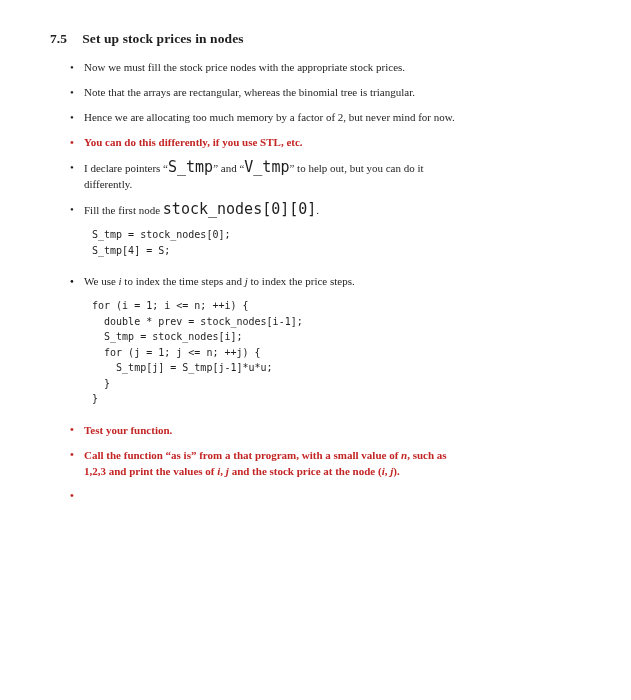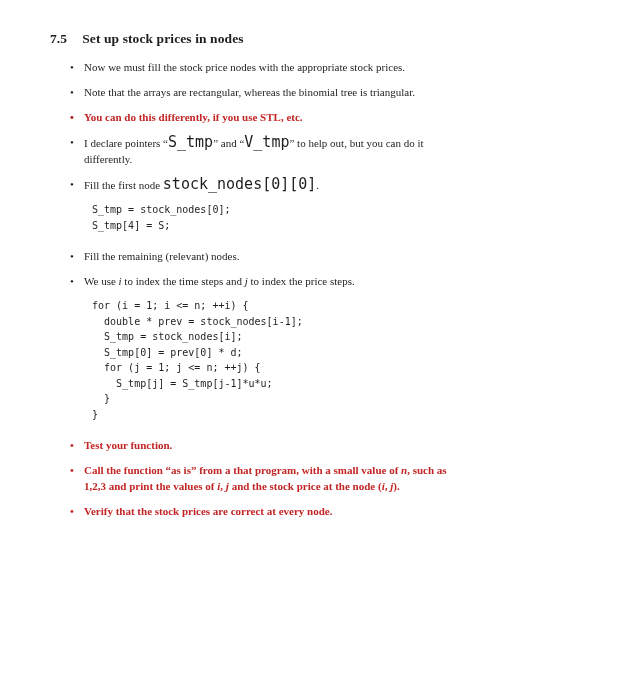--- a/index.html
+++ b/index.html
@@ -73,20 +73,21 @@
       <span>Now we must fill the stock price nodes with the appropriate stock prices.</span>
     </div>
 
     <div class="bullet-item">
       <span class="marker">•</span>
       <span>Note that the arrays are rectangular, whereas the binomial tree is triangular.</span>
     </div>
 
     <div class="bullet-item">
       <span class="marker">•</span>
+      <span>Hence we are allocating too much memory by a factor of 2, but never mind for now.</span>
     </div>
 
     <div class="bullet-item red">
       <span class="marker">•</span>
       <span>You can do this differently, if you use STL, etc.</span>
     </div>
 
     <div class="bullet-item">
       <span class="marker">•</span>
       <span>I declare pointers “</span><span class="mono">S_tmp</span><span>” and “</span><span class="mono">V_tmp</span><span>” to help out, but you can do it differently.</span>
@@ -97,48 +98,45 @@
       <span>Fill the first node </span><span class="mono">stock_nodes[0][0]</span><span>.</span>
     </div>
 
     <div class="code-block">
       <div class="code-line">S_tmp = stock_nodes[0];</div>
       <div class="code-line">S_tmp[4] = S;</div>
     </div>
 
     <div class="bullet-item">
       <span class="marker">•</span>
-      <span>Fill the remaining (relevant) nodes.</span>
     </div>
 
     <div class="bullet-item">
       <span class="marker">•</span>
       <span>We use </span><span class="it">i</span><span> to index the time steps and </span><span class="it">j</span><span> to index the price steps.</span>
     </div>
 
     <div class="code-block">
       <div class="code-line">for (i = 1; i &lt;= n; ++i) {</div>
       <div class="code-line">  double * prev = stock_nodes[i-1];</div>
       <div class="code-line">  S_tmp = stock_nodes[i];</div>
-      <div class="code-line">  S_tmp[0] = prev[0] * d;</div>
       <div class="code-line">  for (j = 1; j &lt;= n; ++j) {</div>
       <div class="code-line">    S_tmp[j] = S_tmp[j-1]*u*u;</div>
       <div class="code-line">  }</div>
       <div class="code-line">}</div>
     </div>
 
     <div class="bullet-item red">
       <span class="marker">•</span>
       <span>Test your function.</span>
     </div>
 
     <div class="bullet-item red">
       <span class="marker">•</span>
       <span>Call the function “as is” from a that program, with a small value of </span><span class="it">n</span><span>, such as 1,2,3 and print the values of </span><span class="it">i</span><span>, </span><span class="it">j</span><span> and the stock price at the node (</span><span class="it">i</span><span>, </span><span class="it">j</span><span>).</span>
     </div>
 
     <div class="bullet-item red">
       <span class="marker">•</span>
-      <span>Verify that the stock prices are correct at every node.</span>
     </div>
 
   </div>
 </div>
 
 </body></html>

